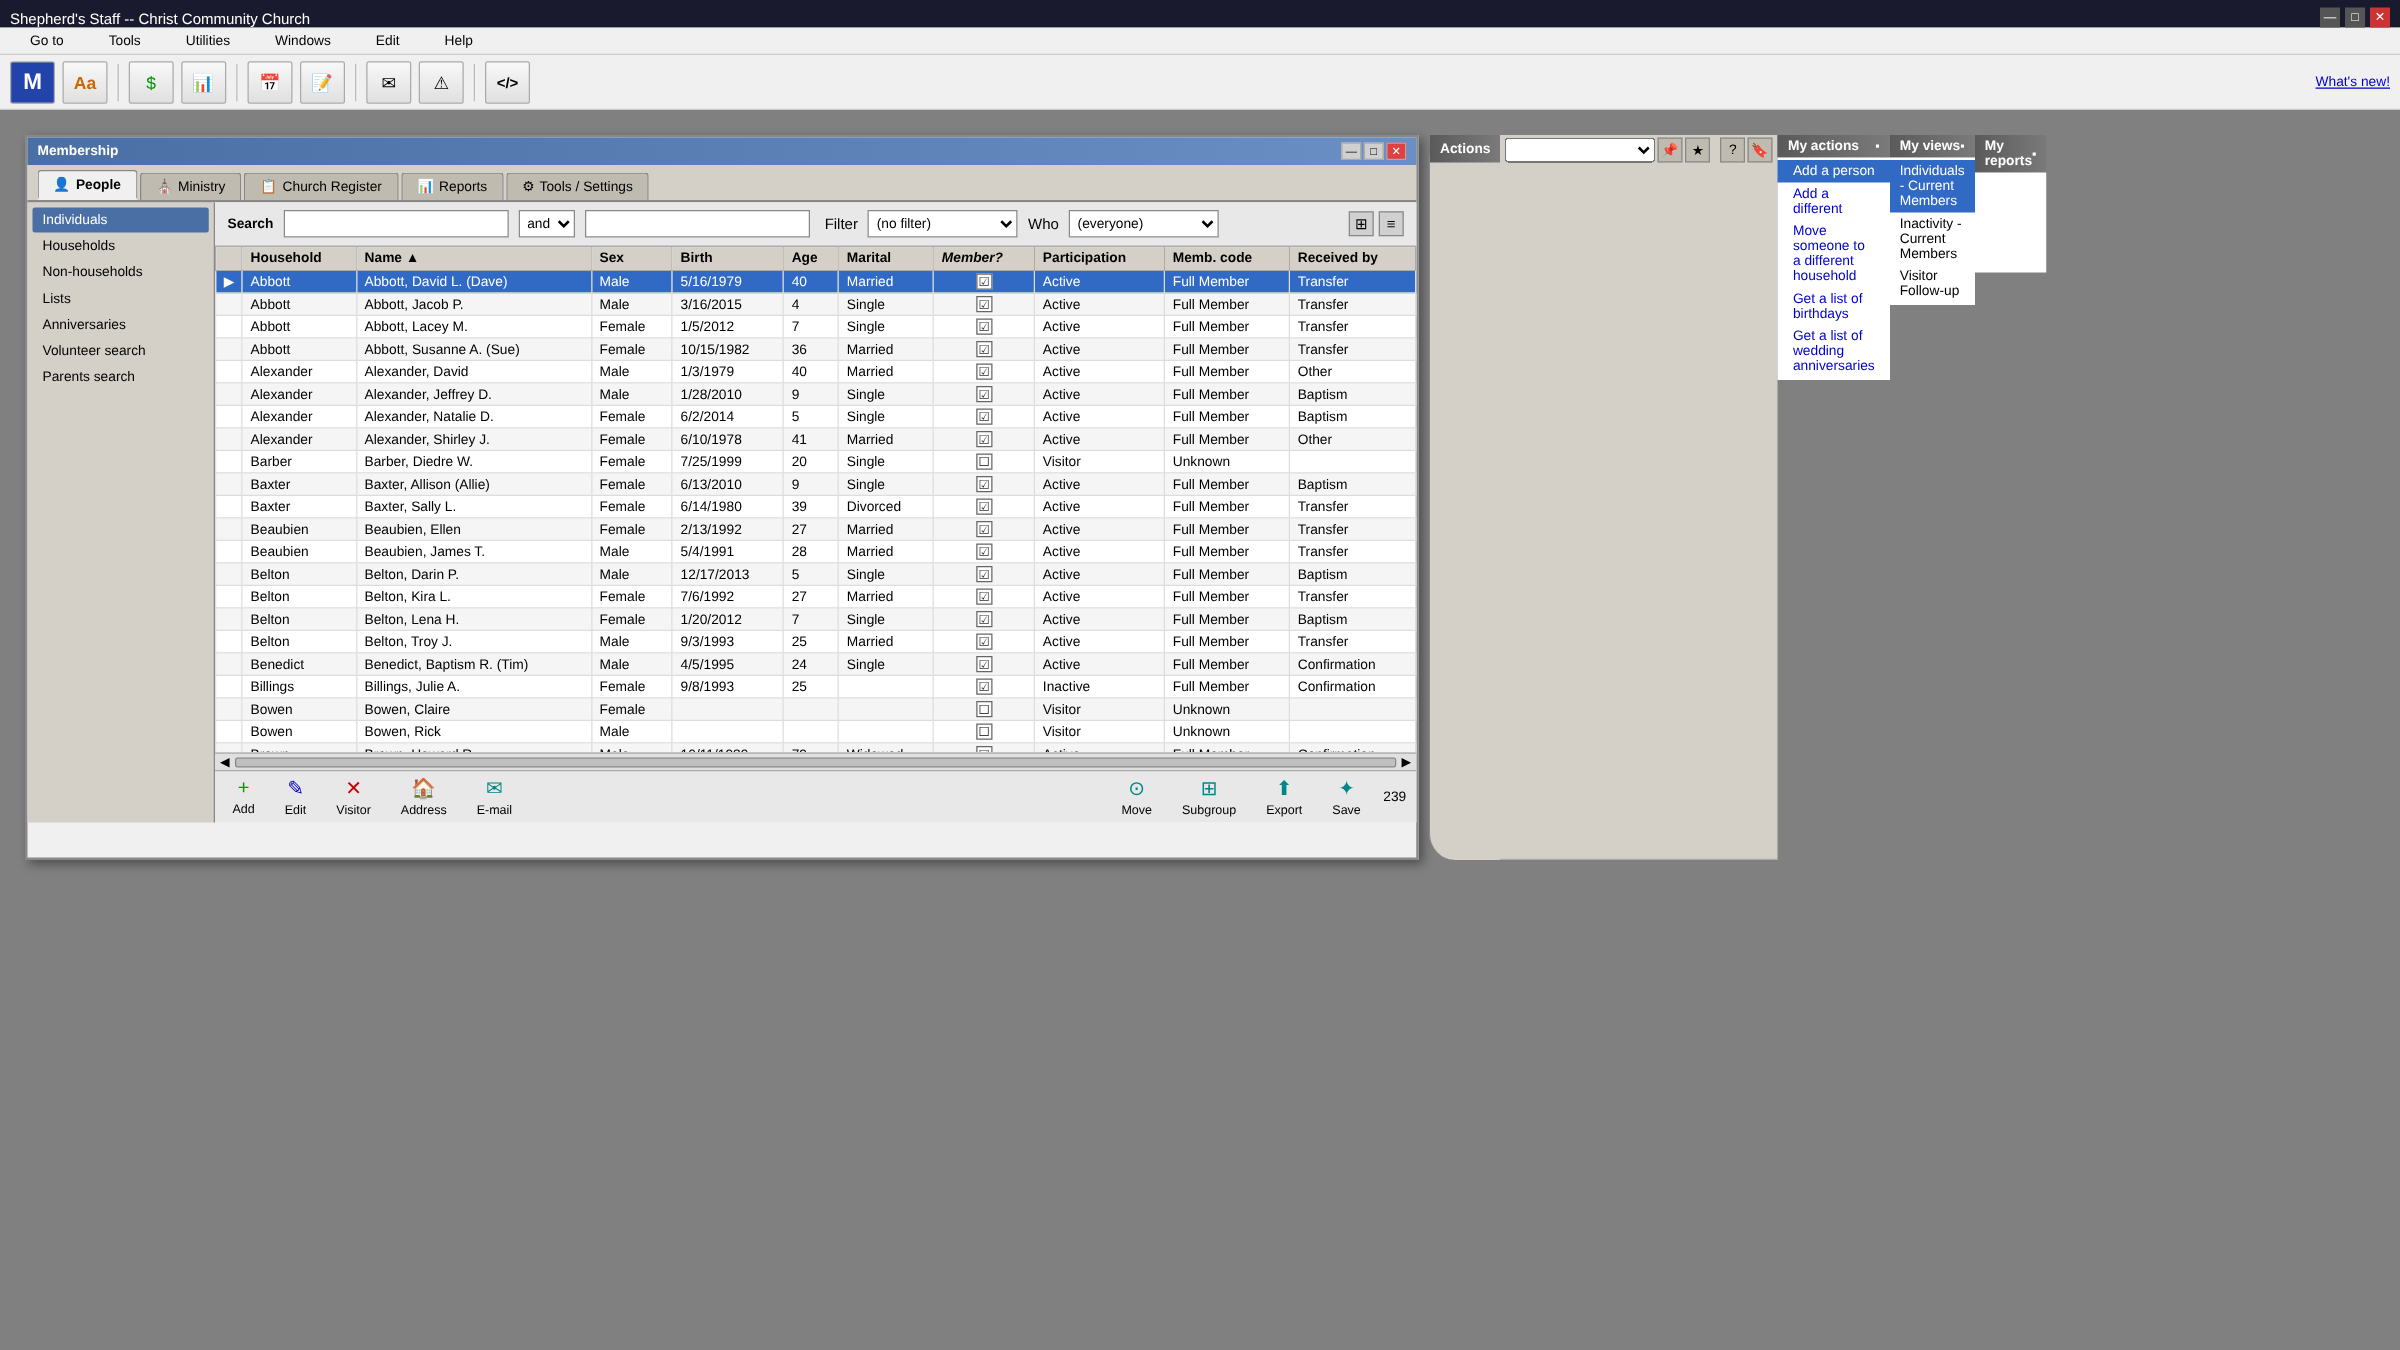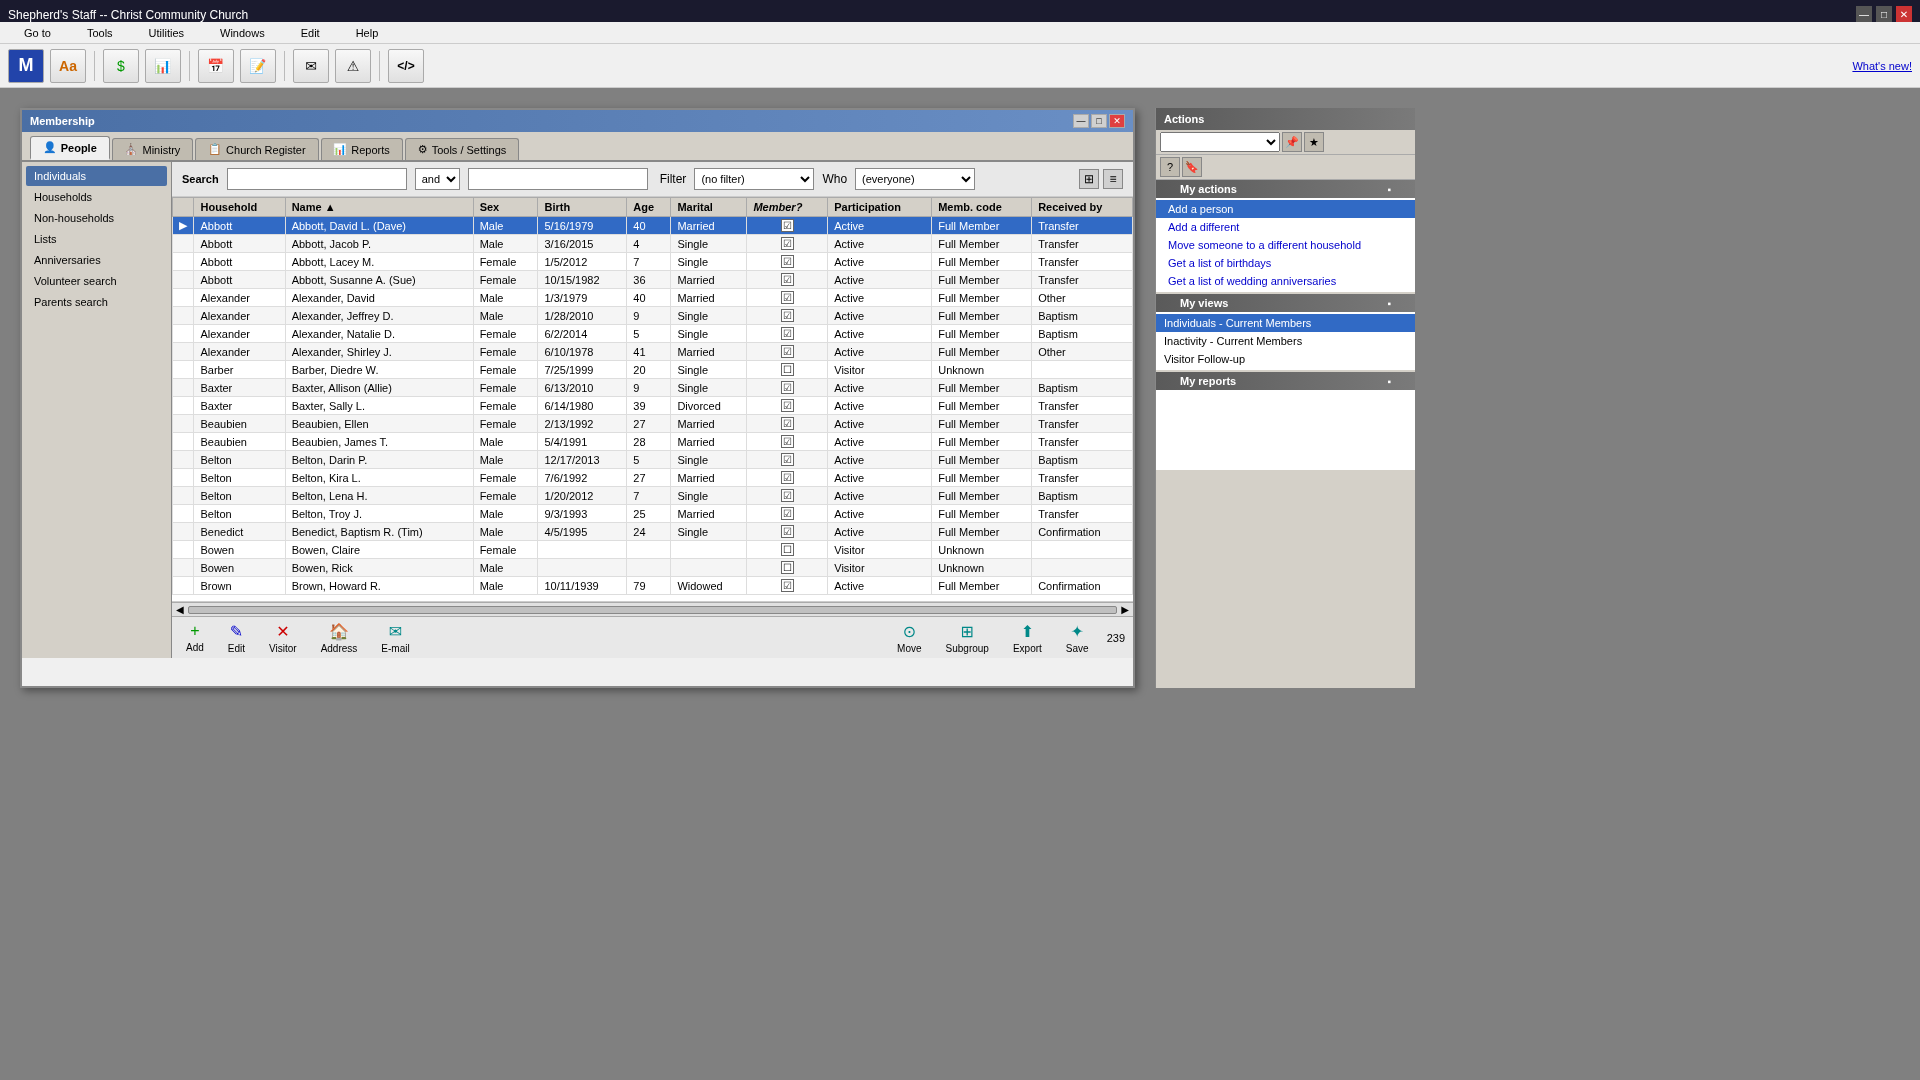--- a/index.html
+++ b/index.html
@@ -271,22 +271,22 @@
       font-size: 11px;
       font-weight: normal;
     }
 
     
     #actions-panel {
       width: 260px;
       background: #d4d0c8;
       border-left: 1px solid #888;
       display: flex;
-      flex-direction: column;
-      margin-left: 20px;
+      margin-left: 8px;
+      border-radius: 21px;
     }
     #actions-titlebar {
       background: linear-gradient(to right, #5a5a5a, #7a7a7a);
       color: white;
       height: 22px;
       display: flex;
       align-items: center;
       padding: 0 8px;
       font-size: 11px;
       font-weight: bold;
@@ -306,21 +306,21 @@
       display: flex; align-items: center; justify-content: center;
       font-size: 11px;
     }
 
     .panel-section {
       margin-bottom: 2px;
     }
     .panel-section-header {
       background: linear-gradient(to right, #5a5a5a, #7a7a7a);
       color: white;
-      padding: 3px 24px;
+      padding: 3px 8px;
       font-size: 11px;
       font-weight: bold;
       display: flex;
       align-items: center;
       justify-content: space-between;
     }
     .panel-section-content {
       background: white;
       padding: 2px 0;
     }
@@ -700,20 +700,33 @@
     <td>4/5/1995</td>
     <td>24</td>
     <td>Single</td>
     <td class="checkbox-cell"><div class="checkbox-display checked">☑</div></td>
     <td>Active</td>
     <td>Full Member</td>
     <td>Confirmation</td>
   </tr>
                 <tr>
     <td class="arrow-cell"></td>
+    <td>Billings</td>
+    <td>Billings, Julie A.</td>
+    <td>Female</td>
+    <td>9/8/1993</td>
+    <td>25</td>
+    <td></td>
+    <td class="checkbox-cell"><div class="checkbox-display checked">☑</div></td>
+    <td>Inactive</td>
+    <td>Full Member</td>
+    <td>Confirmation</td>
+  </tr>
+                <tr>
+    <td class="arrow-cell"></td>
     <td>Bowen</td>
     <td>Bowen, Claire</td>
     <td>Female</td>
     <td></td>
     <td></td>
     <td></td>
     <td class="checkbox-cell"><div class="checkbox-display">☐</div></td>
     <td>Visitor</td>
     <td>Unknown</td>
     <td></td>

